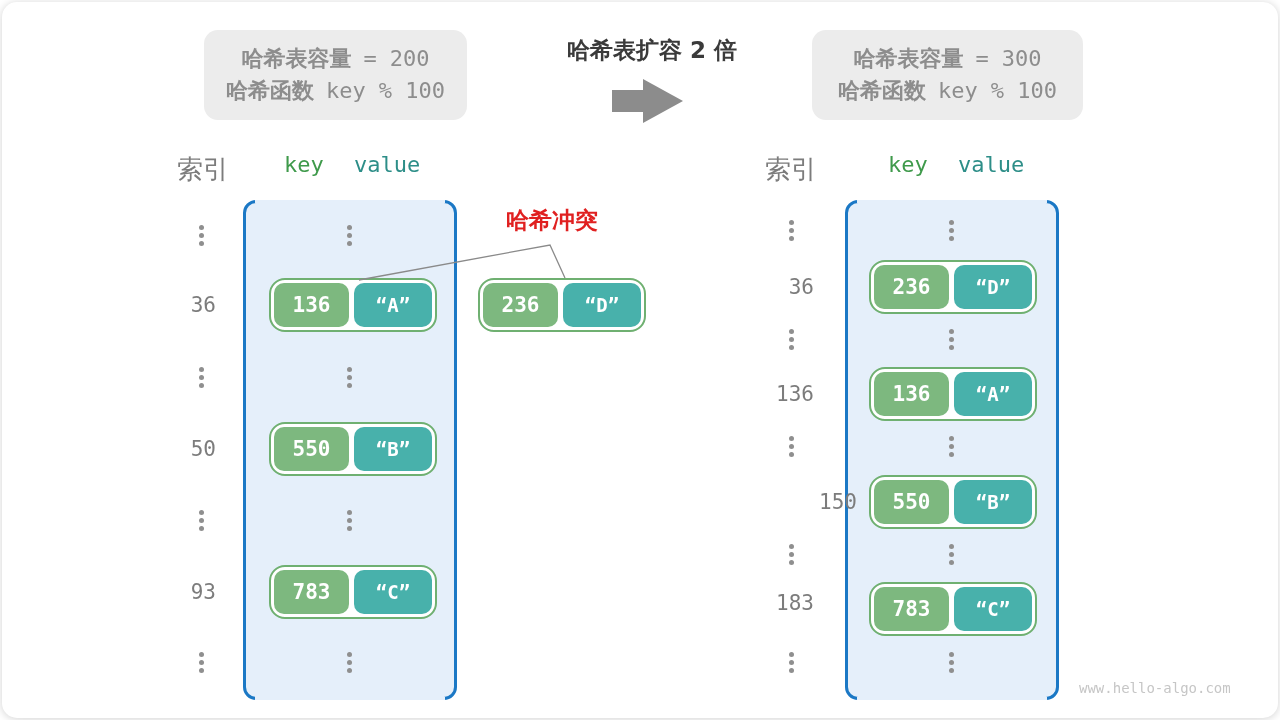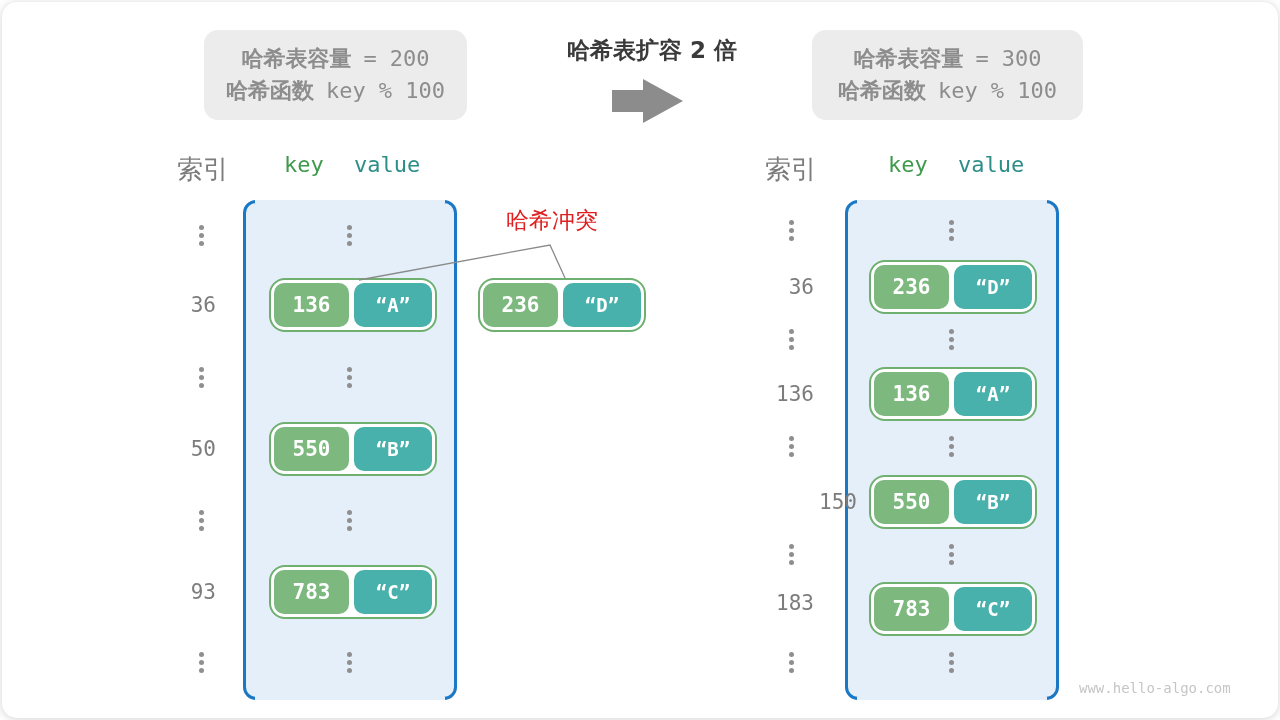--- a/index.html
+++ b/index.html
@@ -70,21 +70,21 @@
     background:var(--pair-bg,#fff); border:2px solid var(--pair_border); border-radius:16px;
     display:flex; align-items:center; justify-content:center; gap:5px; padding:3px;
   }
   .pair .key,.pair .val{
     height:44px; line-height:44px; text-align:center; border-radius:10px;
     color:var(--pair_text); font-family:"DejaVu Sans Mono",monospace; font-weight:700;
   }
   .pair .key{width:76px; background:var(--key_green); font-size:21px;}
   .pair .val{width:79px; background:var(--value_teal); font-size:19px;}
 
-  .collision-label{font-size:23px; font-weight:400; color:var(--collision_red); text-align:center; white-space:nowrap;}
+  .collision-label{font-size:23px; font-weight:700; color:var(--collision_red); text-align:center; white-space:nowrap;}
   .connector{pointer-events:none;}
   .watermark{font-family:"DejaVu Sans Mono",monospace; font-size:14px; color:var(--watermark_gray); white-space:nowrap;}
 </style>
 </head>
 <body>
 
 <div class="card">
 
   <div class="abs cap-box" style="left:202px;top:28px;width:263px;height:90px;">
     <div class="cap-line">

